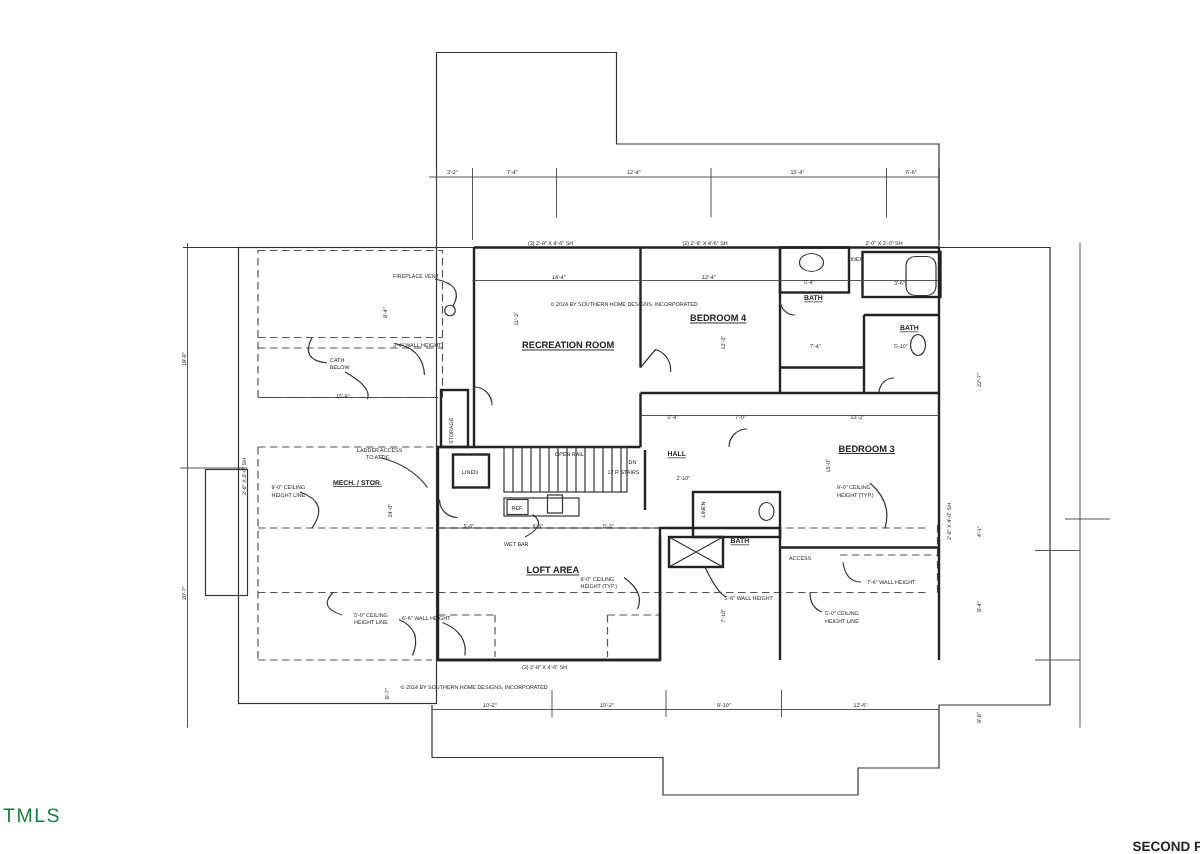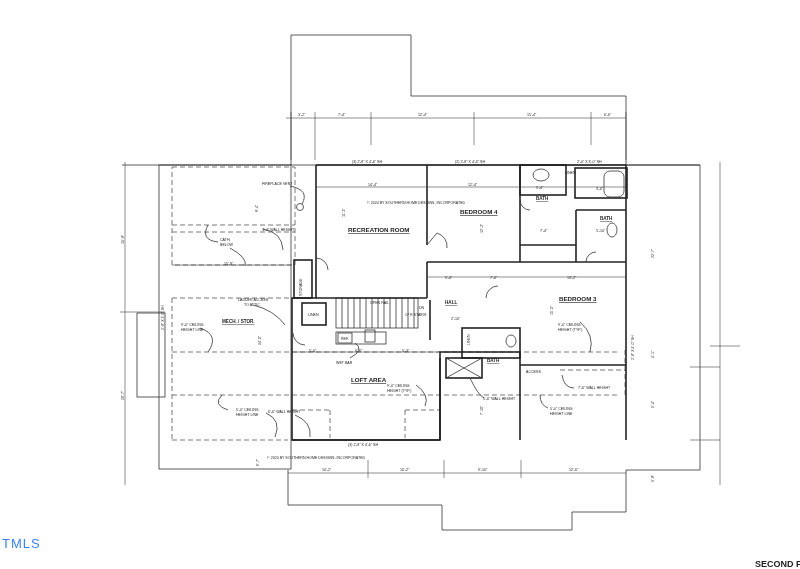--- a/index.html
+++ b/index.html
@@ -6,21 +6,21 @@
   body { width:800px; height:569px; position:relative; overflow:hidden; font-family:"Liberation Sans", sans-serif; }
   #plan { position:absolute; left:0; top:0; width:800px; height:569px; }
   .wall { stroke:#222; stroke-width:1.6; fill:none; }
   .thin { stroke:#333; stroke-width:0.8; fill:none; }
   .dim { stroke:#444; stroke-width:0.6; fill:none; }
   .dash { stroke:#555; stroke-width:0.8; fill:none; stroke-dasharray:5 3; }
   .lbl { font-family:"Liberation Sans", sans-serif; fill:#222; }
   .room { font-size:6.2px; font-weight:bold; text-decoration:underline; }
   .note { font-size:3.6px; }
   .dimt { font-size:3.6px; }
-  .wm { position:absolute; left:2px; top:536px; font-size:13px; color:#3b82f6; letter-spacing:1px; font-family:"Liberation Sans", sans-serif; }
+  .wm { position:absolute; left:2px; top:536px; font-size:13px; color:#15803d; letter-spacing:1px; font-family:"Liberation Sans", sans-serif; }
   .title-cut { position:absolute; left:755px; top:559px; font-size:9px; font-weight:bold; color:#222; font-family:"Liberation Sans", sans-serif; white-space:nowrap; }
 </style>
 </head>
 <body>
 
 <svg id="plan" viewBox="0 0 800 569" xmlns="http://www.w3.org/2000/svg">
 
   <g>
 
     <polyline class="thin" points="291,35 411,35 411,96 626,96 626,165"></polyline>

